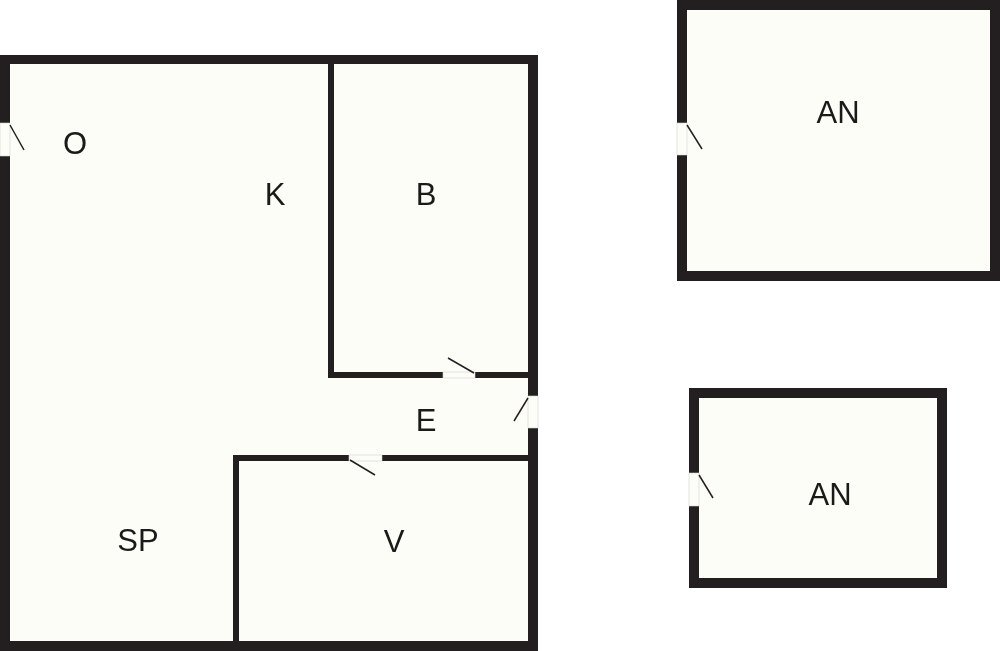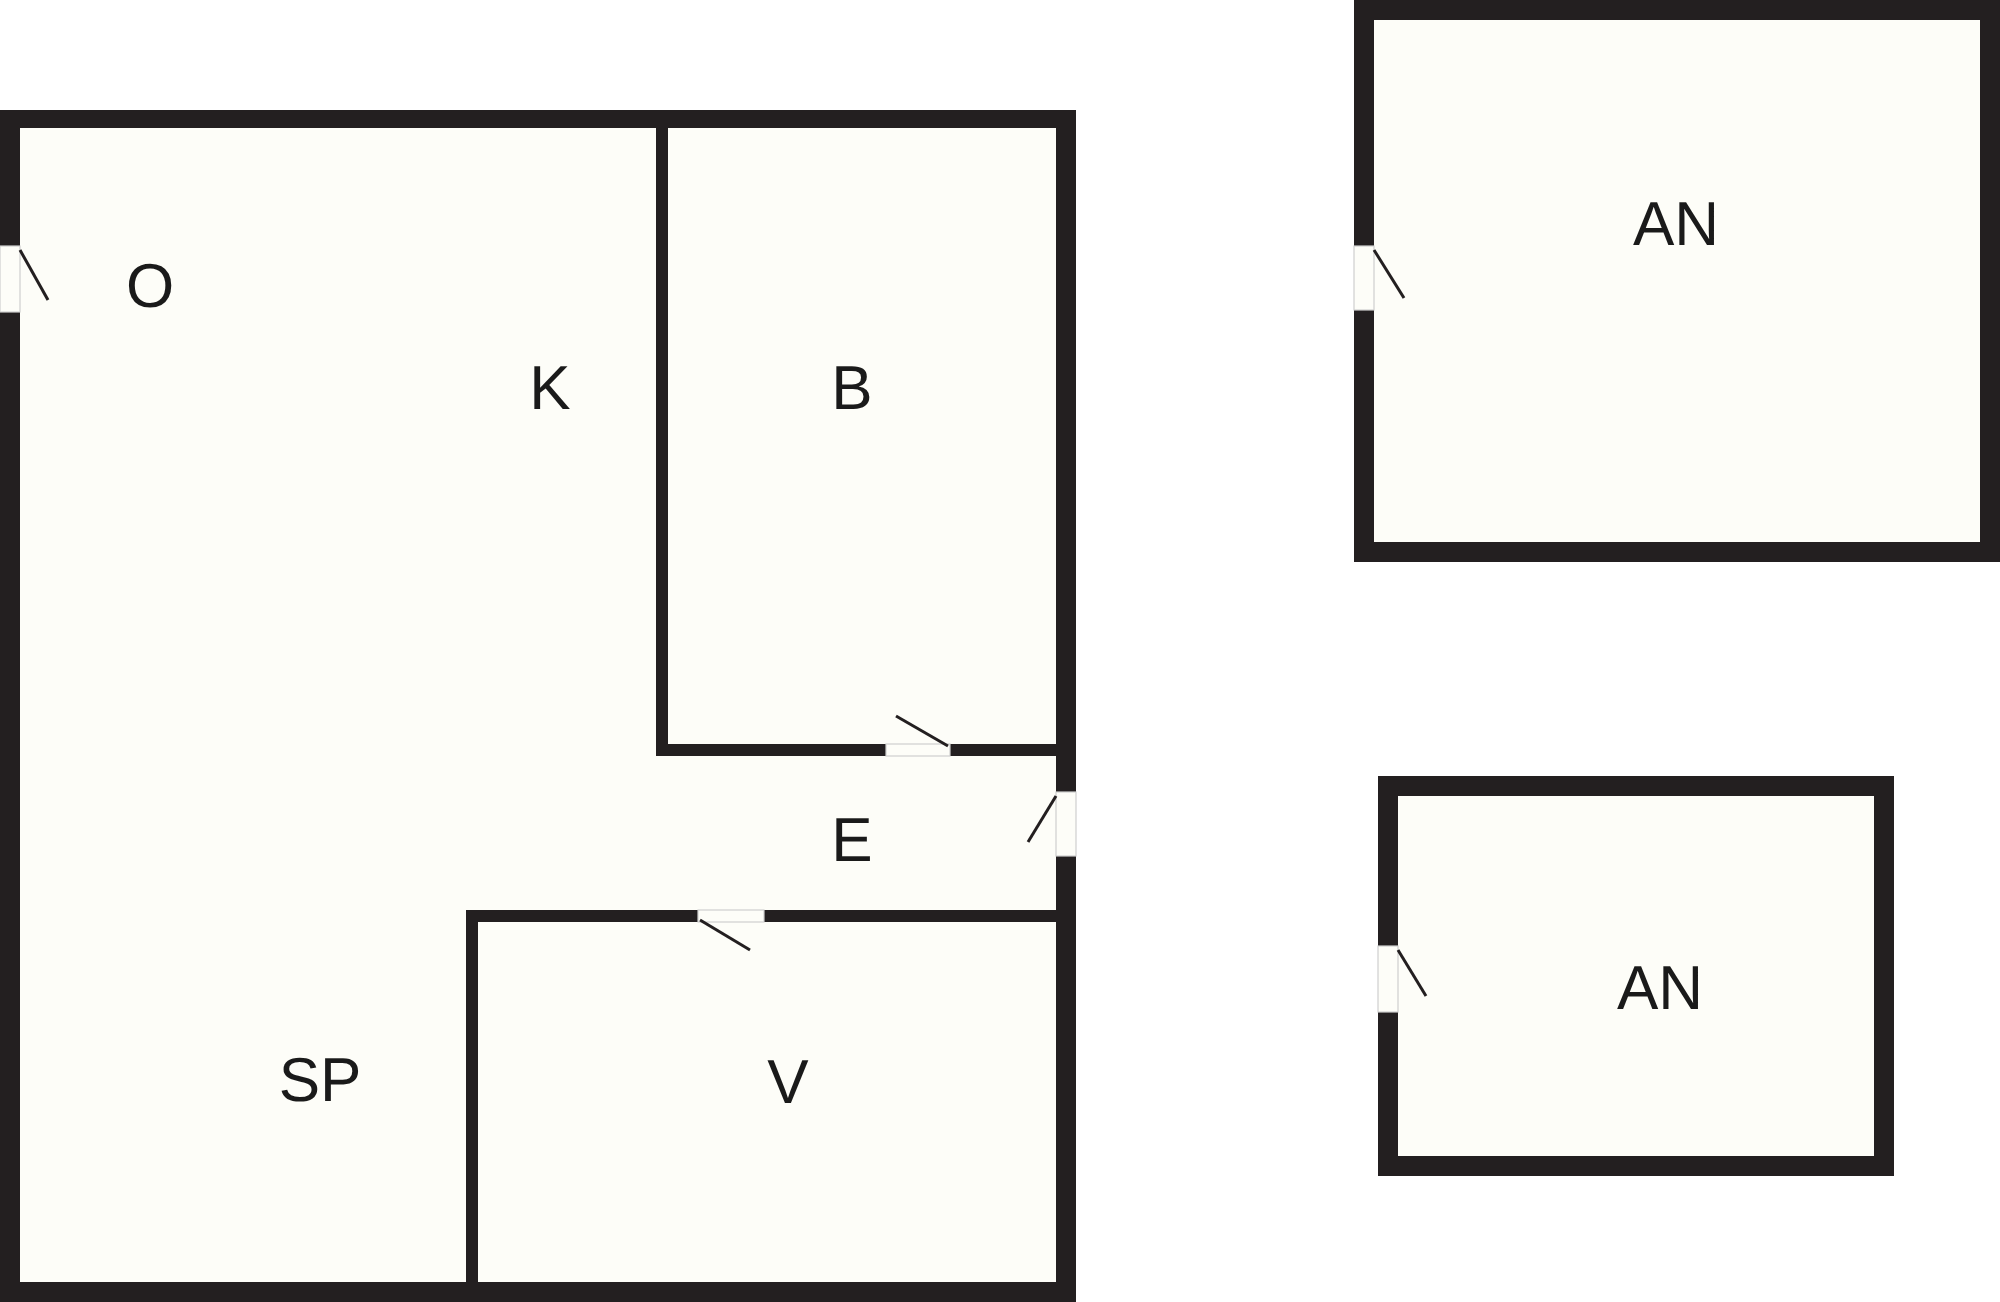--- a/index.html
+++ b/index.html
@@ -56,16 +56,16 @@
   <rect class="wall" x="937" y="388" width="10" height="200"></rect>
   <rect class="wall" x="689" y="578" width="258" height="10"></rect>
   <rect class="gap" x="689" y="473" width="10" height="33"></rect>
   <line class="swing" x1="699" y1="475" x2="713" y2="498"></line>
 </svg>
 
 <div class="lbl" style="left:75px;top:143px">O</div>
 <div class="lbl" style="left:275px;top:194px">K</div>
 <div class="lbl" style="left:426px;top:194px">B</div>
 <div class="lbl" style="left:426px;top:420px">E</div>
-<div class="lbl" style="left:160px;top:540px">SP</div>
+<div class="lbl" style="left:138px;top:540px">SP</div>
 <div class="lbl" style="left:394px;top:541px">V</div>
 <div class="lbl" style="left:838px;top:112px">AN</div>
 <div class="lbl" style="left:830px;top:494px">AN</div>
 
 </body></html>

